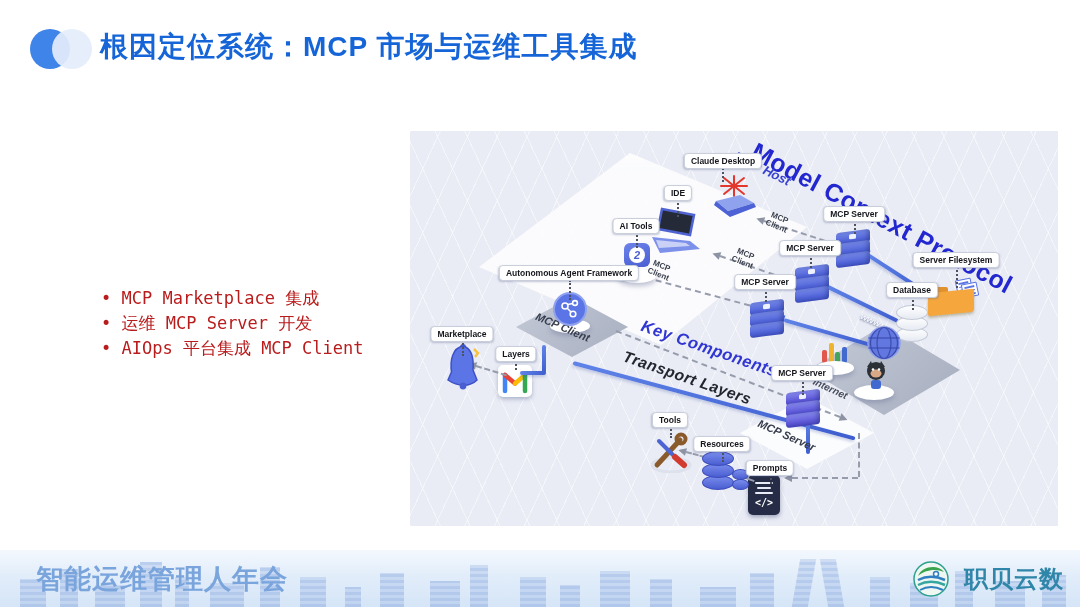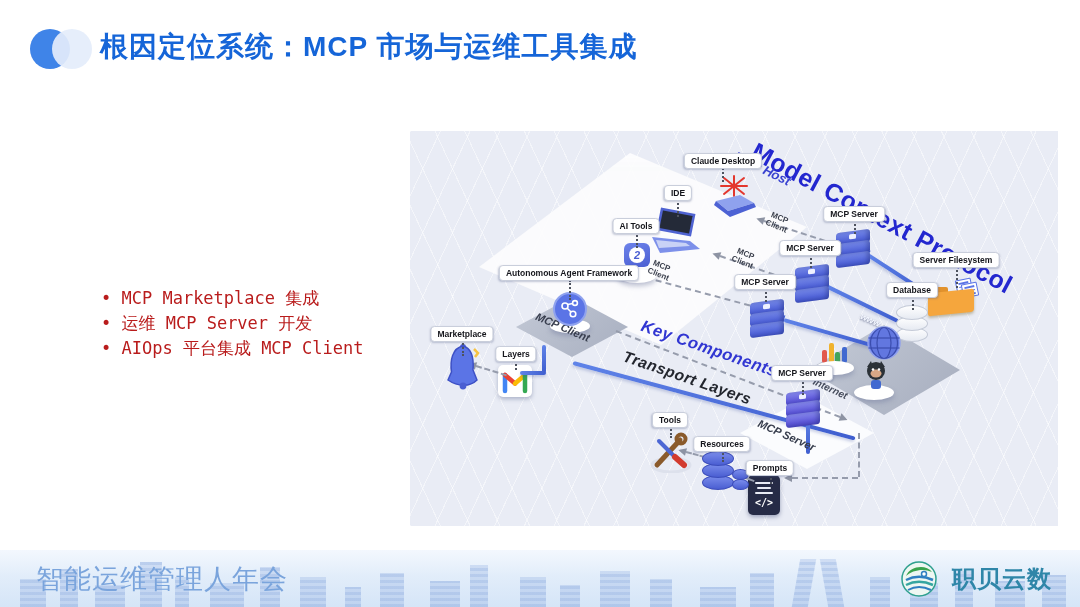--- a/index.html
+++ b/index.html
@@ -88,22 +88,22 @@
   .bars{position:absolute;display:flex;align-items:flex-end;gap:1.5px;}
   .bars i{display:block;width:5px;border-radius:2px;}
 
   
   footer{position:absolute;left:0;top:550px;width:1080px;height:57px;
       background:linear-gradient(180deg,#f3f8fe 0%,#e2edfa 45%,#d5e5f7 100%);overflow:hidden;}
   .bldg{position:absolute;bottom:0;background:rgba(141,173,226,.30);
       background-image:repeating-linear-gradient(0deg, rgba(120,155,215,.22) 0 3px, transparent 3px 6px);}
   .fbrand{position:absolute;left:36px;top:0;height:57px;display:flex;align-items:center;gap:4px;z-index:2;}
   .fbrand .xc{font-size:31px;font-weight:900;color:#16357f;letter-spacing:2px;font-style:italic;}
-  .fbrand .sub{font-size:27px;font-weight:400;color:#7aa4dc;letter-spacing:1px;}
-  .flogo{position:absolute;right:28px;top:0;height:57px;display:flex;align-items:center;gap:14px;z-index:2;}
+  .fbrand .sub{font-size:27px;font-weight:700;color:#7aa4dc;letter-spacing:1px;}
+  .flogo{position:absolute;right:16px;top:0;height:57px;display:flex;align-items:center;gap:14px;z-index:2;}
   .flogo .zt{font-size:24px;font-weight:700;color:#2f86a8;letter-spacing:1px;}
 </style>
 </head>
 <body>
 
 <div class="slide">
 
   <div>
     <span class="logo-c" style="left:30px;top:29px;width:40px;height:40px;background:#3f84e8;"></span>
     <span class="logo-c" style="left:52px;top:29px;width:40px;height:40px;background:rgba(228,237,251,0.92);"></span>

